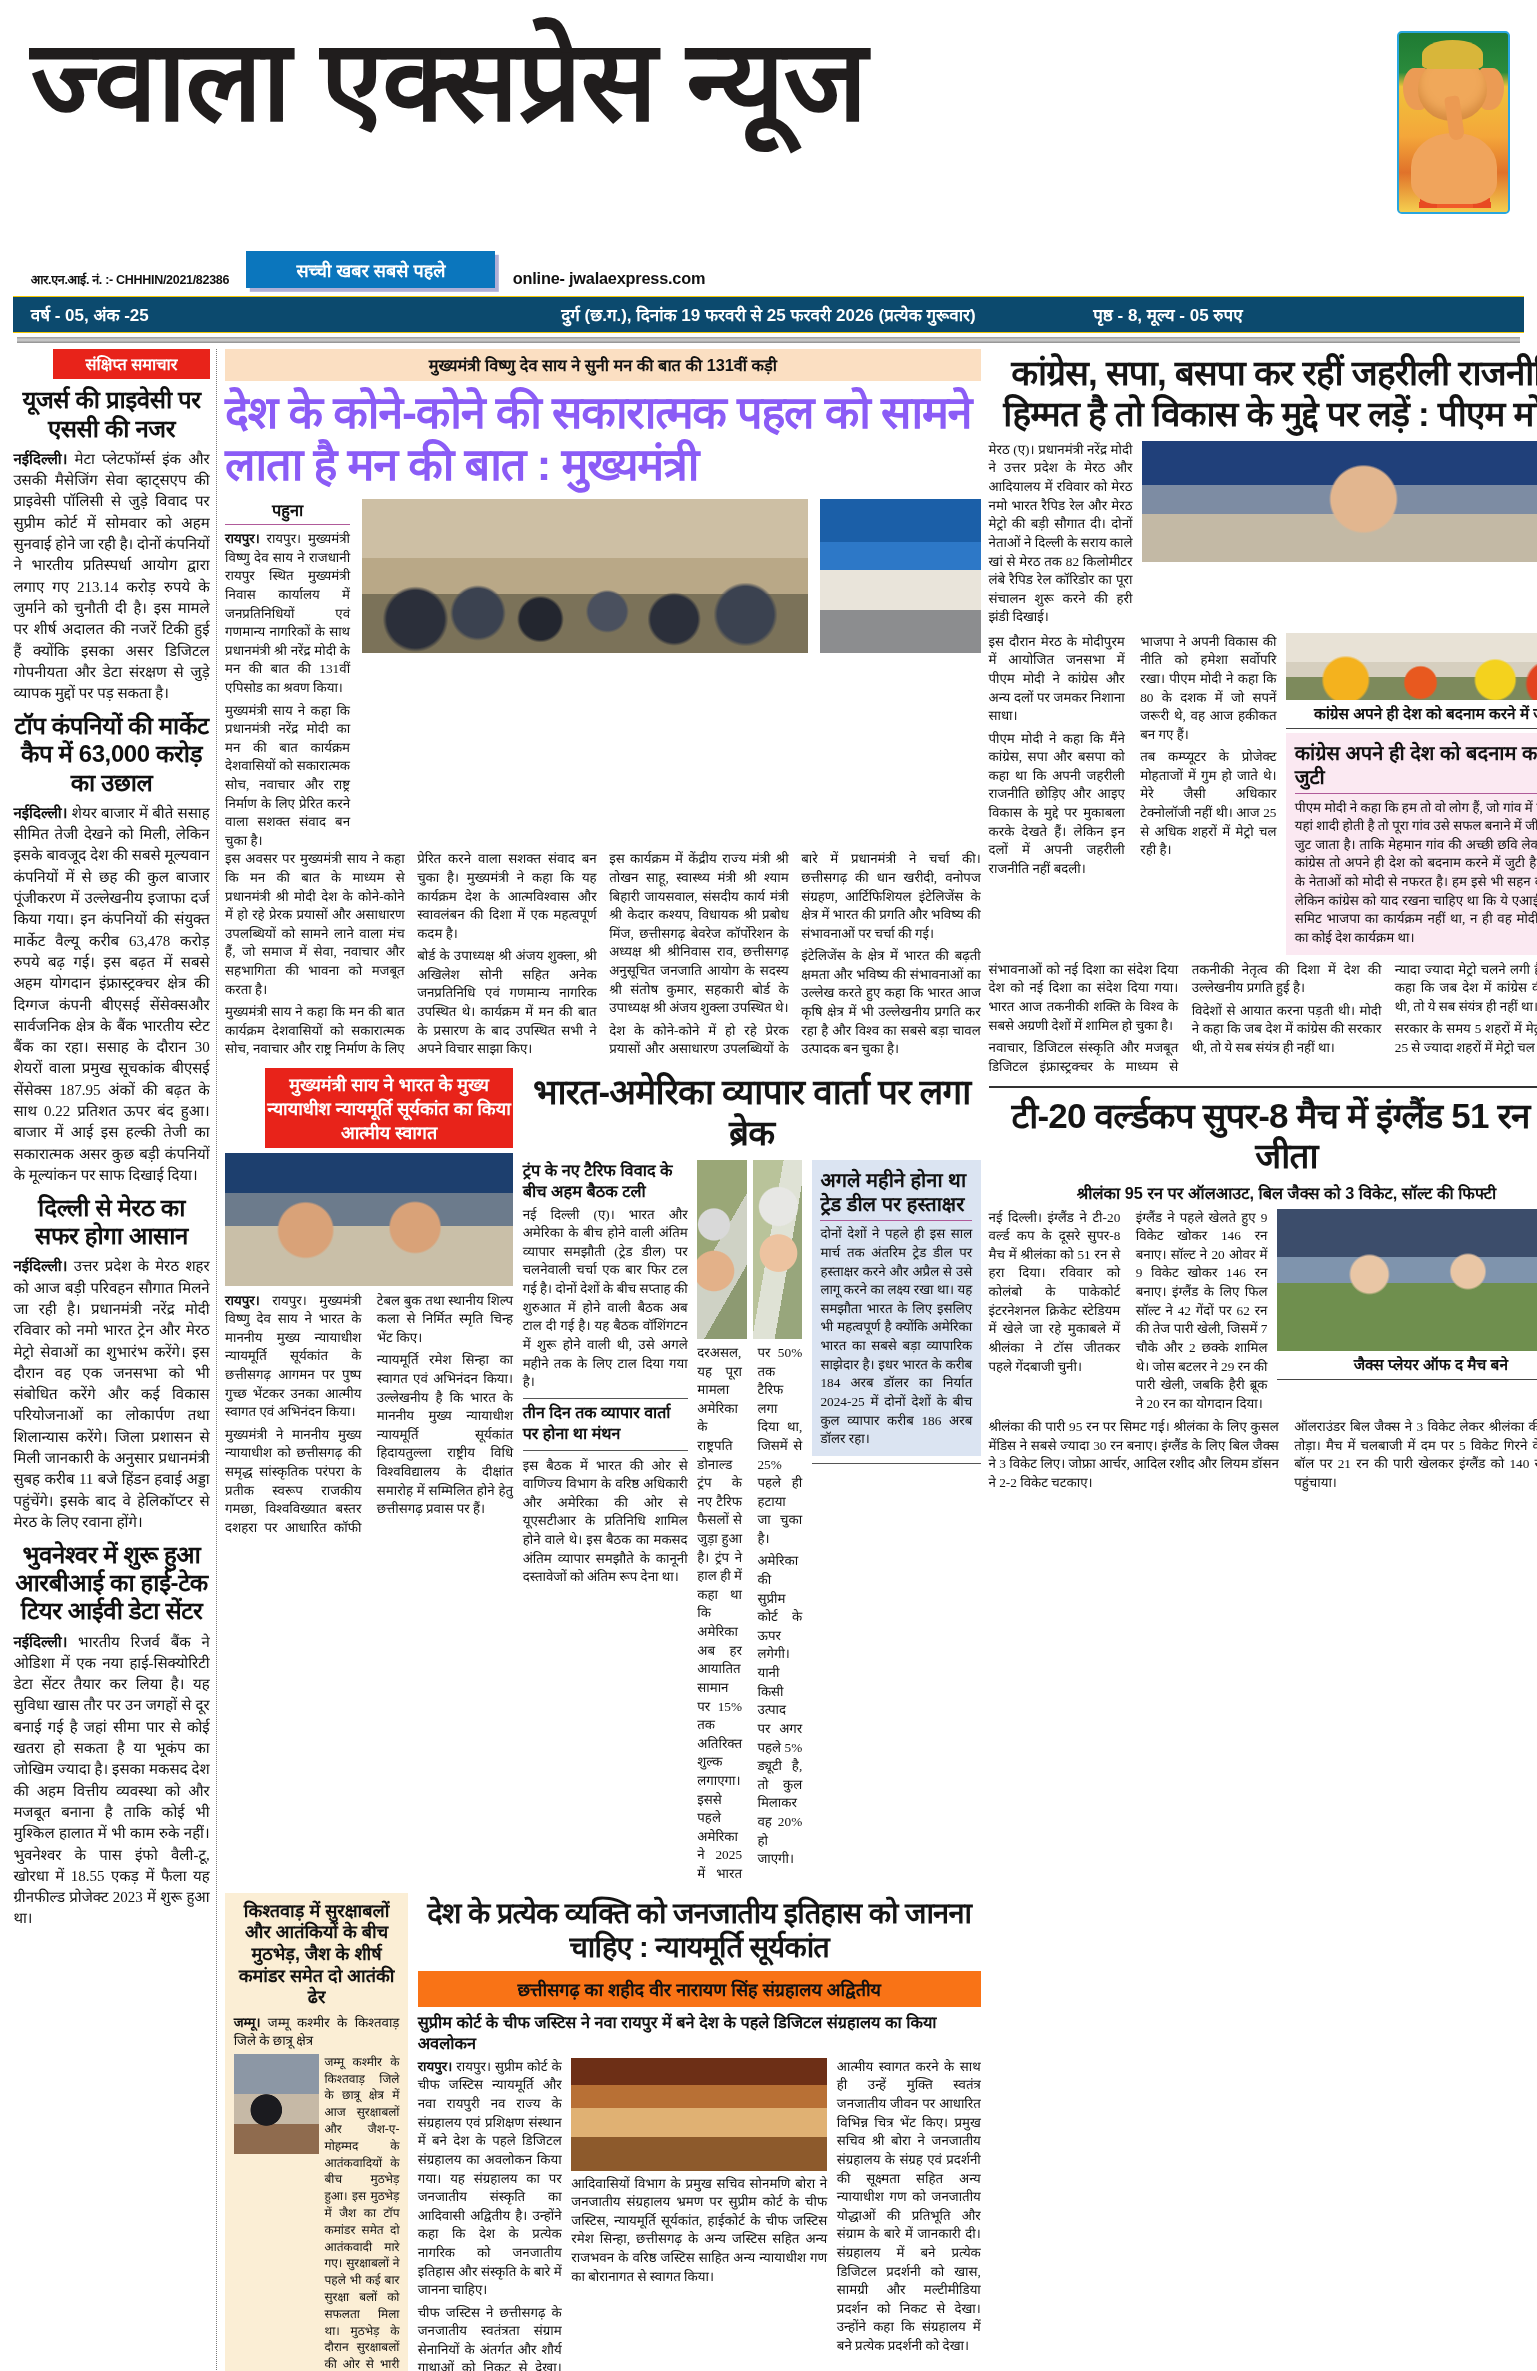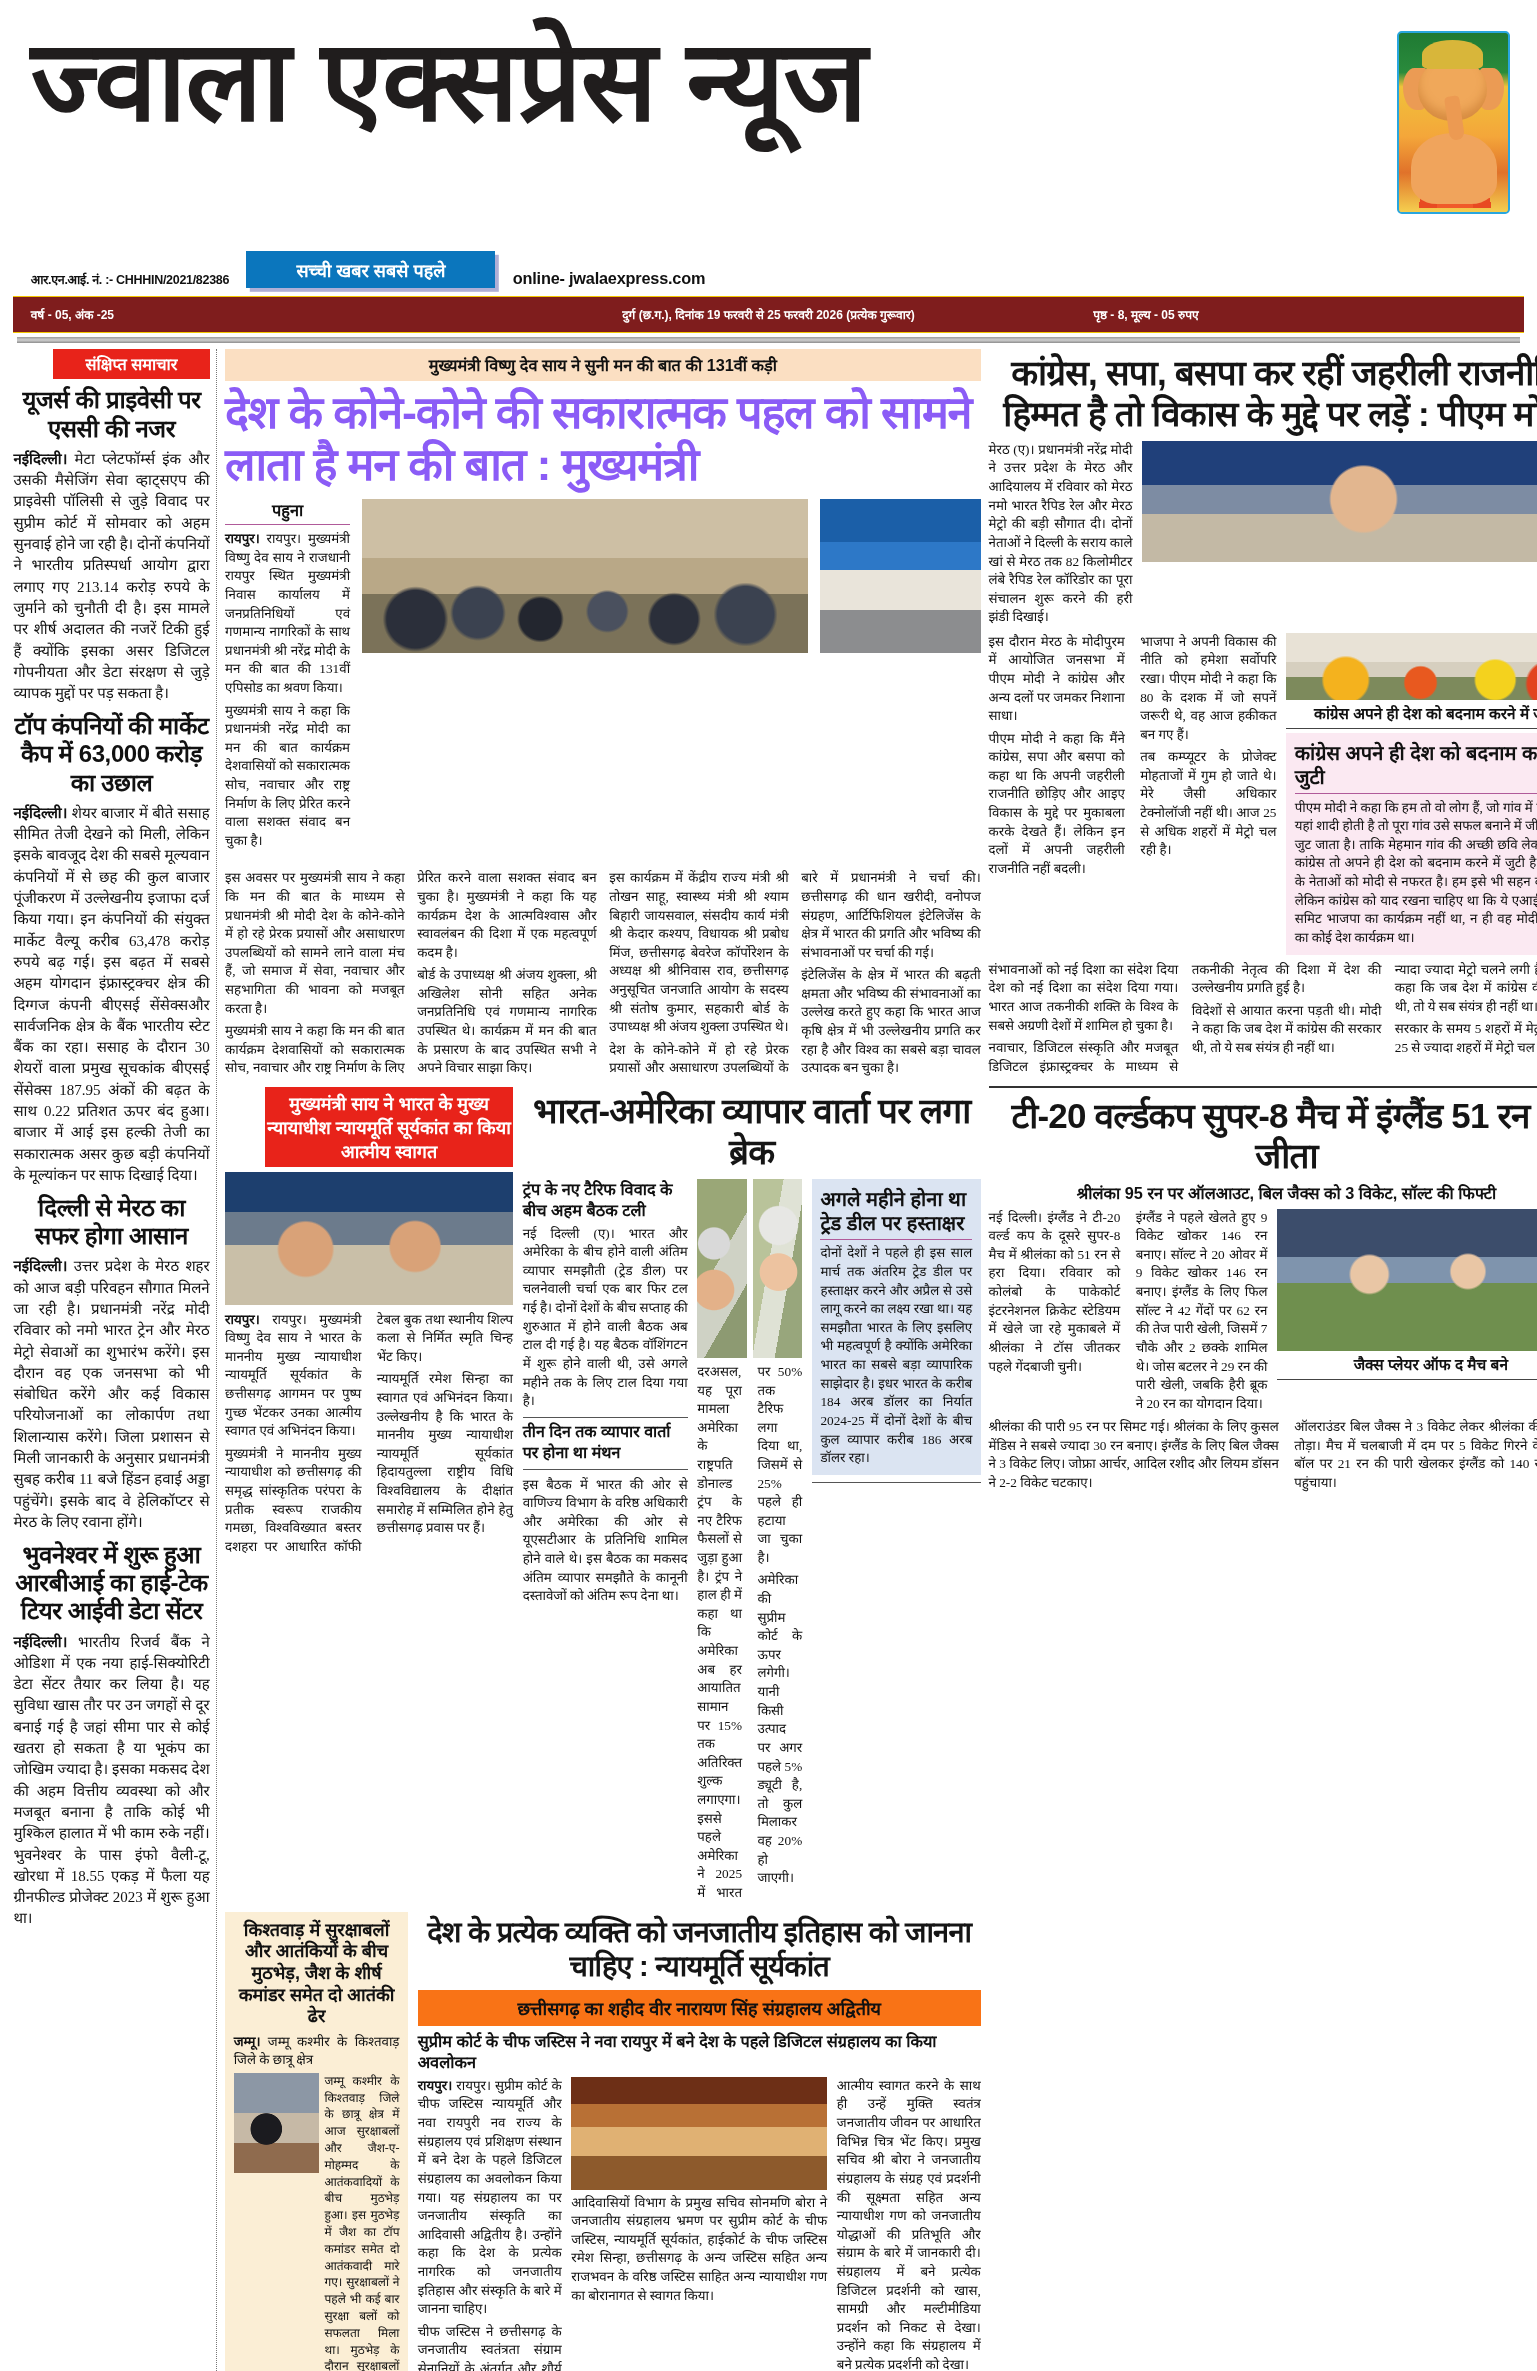--- a/index.html
+++ b/index.html
@@ -43,23 +43,23 @@
   .rni { font-family:"Liberation Sans", sans-serif; font-size:12.5px; font-weight:bold; letter-spacing:-0.3px; white-space:nowrap; }
   .tagline {
     background:#0b76bd; color:#fff; font-family:"Liberation Sans", sans-serif;
     font-weight:bold; font-size:18px; padding:6.7px 50px; box-shadow:3.8px 3.8px 0 rgba(110,110,180,.55);
     white-space:nowrap;
   }
   .online { font-family:"Liberation Sans", sans-serif; font-weight:bold; font-size:16.3px; letter-spacing:-0.2px; }
 
   
   .infobar {
-    background:#7f1d1d; color:#fff; border-top:1.9px solid #f3c600; border-bottom:1.9px solid #f3c600;
+    background:#0c4a6e; color:#fff; border-top:1.9px solid #f3c600; border-bottom:1.9px solid #f3c600;
     height:37px; display:flex; align-items:center; font-family:"Liberation Sans", sans-serif;
-    font-weight:bold; font-size:12px; padding:0 17.3px; margin:1.9px 0 0 0;
+    font-weight:bold; font-size:17px; padding:0 17.3px; margin:1.9px 0 0 0;
   }
   .infobar .ib-l { width:28%; }
   .infobar .ib-c { width:44%; text-align:center; }
   .infobar .ib-r { width:28%; text-align:left; }
   .greybar { height:6.7px; background:linear-gradient(#9b9b9b,#cfcfcf,#8e8e8e); margin:3.8px 3.8px 5.8px 3.8px; }
 
   
   .grid { display:flex; gap:7.7px; }
   .col-left { width:204px; flex:none; border-right:1px dotted #777; padding-right:6.7px; }
   .col-mid  { flex:1; }
@@ -222,21 +222,21 @@
             <p class="body-sm" style="margin-top:3.8px">मुख्यमंत्री साय ने कहा कि प्रधानमंत्री नरेंद्र मोदी का मन की बात कार्यक्रम देशवासियों को सकारात्मक सोच, नवाचार और राष्ट्र निर्माण के लिए प्रेरित करने वाला सशक्त संवाद बन चुका है।</p>
           </div>
           <div style="flex:1;">
             <div class="photo pic-meeting" style="height:154px"></div>
           </div>
           <div style="width:161px; flex:none;">
             <div class="photo pic-stage" style="height:154px"></div>
           </div>
         </div>
 
-        <div class="cols4" style="margin-top:19px">
+        <div class="cols4" style="margin-top:0">
           <p class="body-sm">इस अवसर पर मुख्यमंत्री साय ने कहा कि मन की बात के माध्यम से प्रधानमंत्री श्री मोदी देश के कोने-कोने में हो रहे प्रेरक प्रयासों और असाधारण उपलब्धियों को सामने लाने वाला मंच हैं, जो समाज में सेवा, नवाचार और सहभागिता की भावना को मजबूत करता है।</p>
           <p class="body-sm">मुख्यमंत्री साय ने कहा कि मन की बात कार्यक्रम देशवासियों को सकारात्मक सोच, नवाचार और राष्ट्र निर्माण के लिए प्रेरित करने वाला सशक्त संवाद बन चुका है। मुख्यमंत्री ने कहा कि यह कार्यक्रम देश के आत्मविश्वास और स्वावलंबन की दिशा में एक महत्वपूर्ण कदम है।</p>
           <p class="body-sm">बोर्ड के उपाध्यक्ष श्री अंजय शुक्ला, श्री अखिलेश सोनी सहित अनेक जनप्रतिनिधि एवं गणमान्य नागरिक उपस्थित थे। कार्यक्रम में मन की बात के प्रसारण के बाद उपस्थित सभी ने अपने विचार साझा किए।</p>
           <p class="body-sm">इस कार्यक्रम में केंद्रीय राज्य मंत्री श्री तोखन साहू, स्वास्थ्य मंत्री श्री श्याम बिहारी जायसवाल, संसदीय कार्य मंत्री श्री केदार कश्यप, विधायक श्री प्रबोध मिंज, छत्तीसगढ़ बेवरेज कॉर्पोरेशन के अध्यक्ष श्री श्रीनिवास राव, छत्तीसगढ़ अनुसूचित जनजाति आयोग के सदस्य श्री संतोष कुमार, सहकारी बोर्ड के उपाध्यक्ष श्री अंजय शुक्ला उपस्थित थे।</p>
           <p class="body-sm">देश के कोने-कोने में हो रहे प्रेरक प्रयासों और असाधारण उपलब्धियों के बारे में प्रधानमंत्री ने चर्चा की। छत्तीसगढ़ की धान खरीदी, वनोपज संग्रहण, आर्टिफिशियल इंटेलिजेंस के क्षेत्र में भारत की प्रगति और भविष्य की संभावनाओं पर चर्चा की गई।</p>
           <p class="body-sm">इंटेलिजेंस के क्षेत्र में भारत की बढ़ती क्षमता और भविष्य की संभावनाओं का उल्लेख करते हुए कहा कि भारत आज कृषि क्षेत्र में भी उल्लेखनीय प्रगति कर रहा है और विश्व का सबसे बड़ा चावल उत्पादक बन चुका है।</p>
         </div>
       </div>
 
       <div style="display:flex; gap:9.6px; margin-top:7.7px;">

